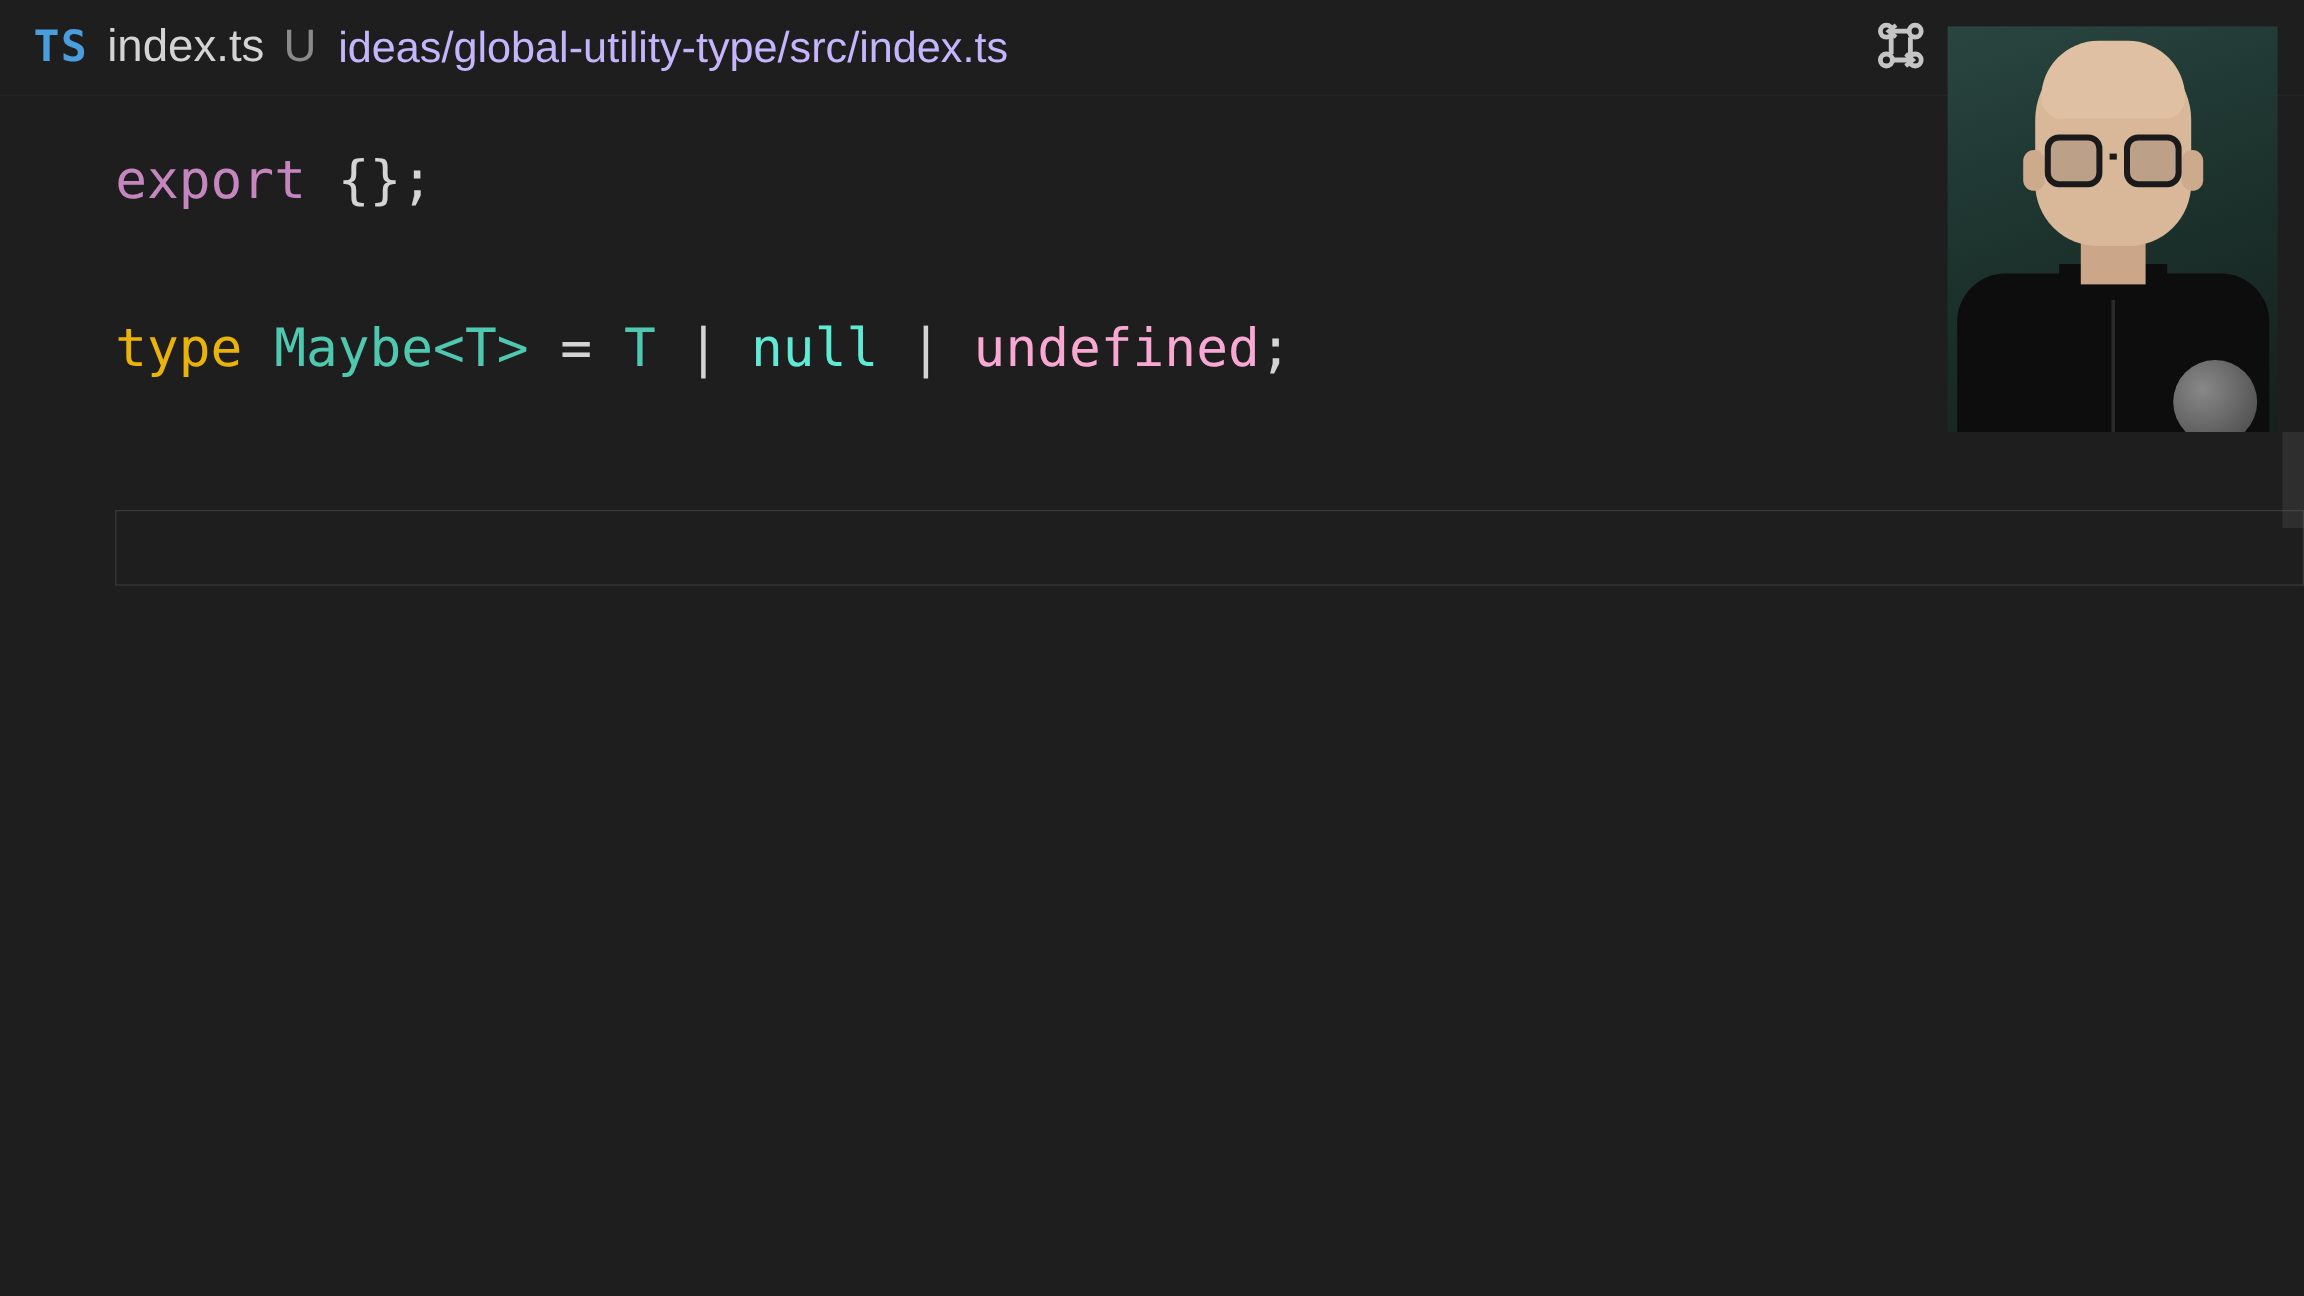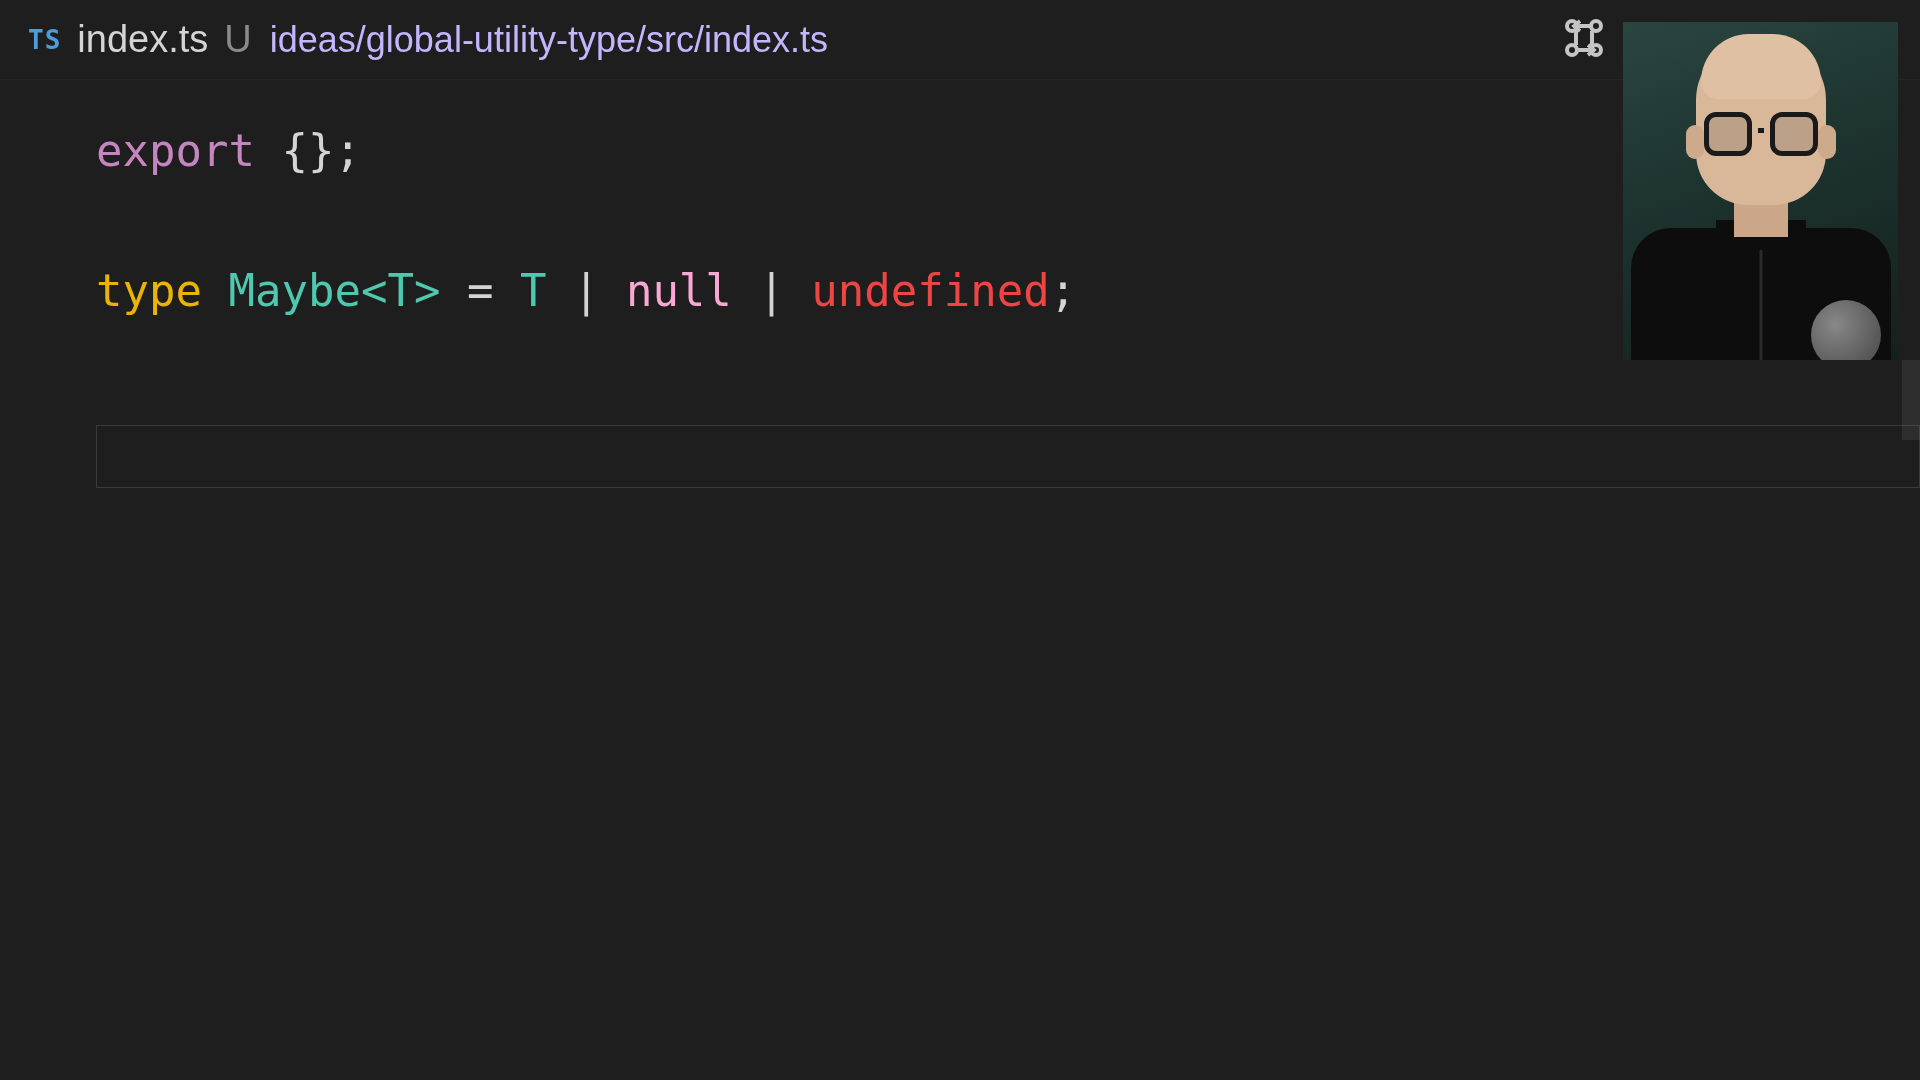--- a/index.html
+++ b/index.html
@@ -30,21 +30,21 @@
       display: flex;
       align-items: center;
       gap: 16px;
       padding: 8px 16px;
       height: 100%;
     }
     
     .ts-badge {
       color: #4a9edb;
       font-weight: 600;
-      font-size: 26px;
+      font-size: 36px;
       letter-spacing: 1px;
     }
     
     .tab-filename {
       color: #d4d4d4;
       font-size: 38px;
       font-family: -apple-system, 'Segoe UI', sans-serif;
     }
     
     .tab-status {
@@ -101,22 +101,22 @@
     }
     
     .tok-keyword-export { color: #c586c0; }
     .tok-keyword-type { color: #eab308; }
     .tok-punct { color: #d4d4d4; }
     .tok-typename { color: #4ec9b0; }
     .tok-typeref { color: #4ec9b0; }
     .tok-angle { color: #4ec9b0; }
     .tok-generic { color: #4ec9b0; }
     .tok-operator { color: #d4d4d4; }
-    .tok-null { color: #f9a8d4; }
-    .tok-undefined { color: #ef4444; }
+    .tok-null { color: #5eead4; }
+    .tok-undefined { color: #f9a8d4; }
     .tok-semi { color: #d4d4d4; }
     .tok-primitive { color: #4ec9b0; }
     
     .webcam {
       position: absolute;
       top: 22px;
       right: 22px;
       width: 275px;
       height: 338px;
       background: linear-gradient(160deg, #2a4540 0%, #1e3530 40%, #14201c 100%);

